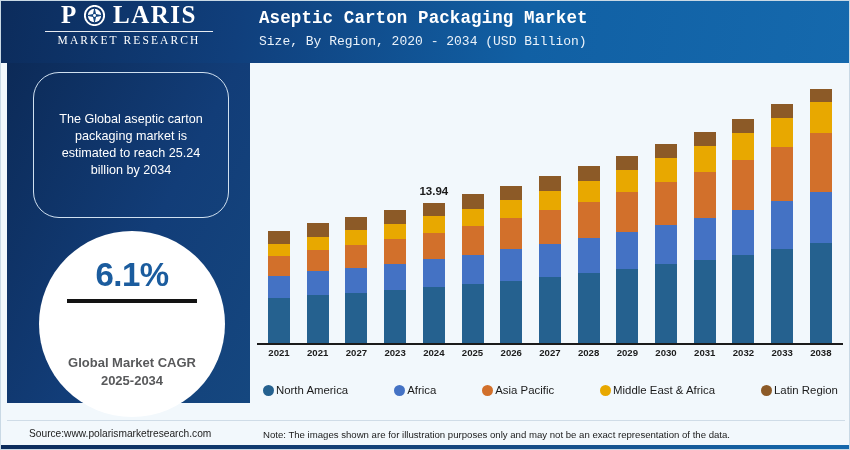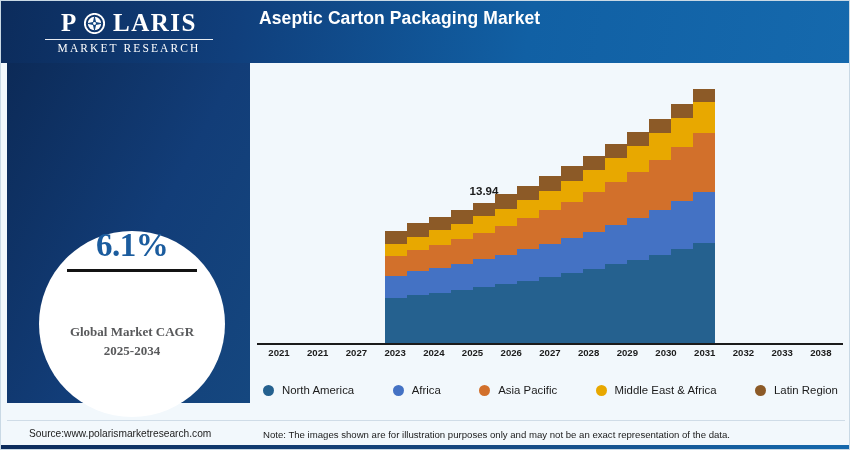--- a/index.html
+++ b/index.html
@@ -15,81 +15,81 @@
     background: #f2f8fc;
     border: 1px solid #c9d9e5;
   }
 
   
   #header {
     position: absolute; left: 0; top: 0; width: 850px; height: 62px;
     background: linear-gradient(100deg, #0c2c5c 0%, #103f7c 28%, #1160a4 62%, #1569ad 100%);
   }
   #logo-wrap {
-    position: absolute; left: 18px; top: 8px; width: 220px; height: 56px;
+    position: absolute; left: 18px; top: 0; width: 220px; height: 56px;
     text-align: center; color: #ffffff;
   }
   #logo-word {
     font-family: "Liberation Serif", serif;
     font-size: 25px; font-weight: bold; letter-spacing: 1.5px;
     line-height: 28px; white-space: nowrap;
   }
   #logo-star {
     display: inline-block; position: relative; width: 21px; height: 21px;
     vertical-align: -3px; margin: 0 0px;
   }
   #logo-rule {
     width: 168px; height: 1px; background: #ffffff; margin: 2px auto 2px auto; opacity: .9;
   }
   #logo-sub {
     font-family: "Liberation Serif", serif;
     font-size: 11.5px; letter-spacing: 2.1px; font-weight: normal;
   }
-  #title-block { position: absolute; left: 258px; top: 7px; color: #ffffff; }
+  #title-block { position: absolute; left: 258px; top: 7px; color: #ffffff; font-family: Liberation Mono, monospace; }
   #chart-title { font-size: 17.5px; font-weight: bold; letter-spacing: .1px; }
   #chart-subtitle { font-size: 13px; margin-top: 6px; color: #eaf2fa; }
 
   
   #left-panel {
     position: absolute; left: 6px; top: 62px; width: 243px; height: 340px;
     background: linear-gradient(118deg, #0c2a57 0%, #123d78 55%, #15477f 100%);
   }
   #callout {
     position: absolute; left: 26px; top: 9px; width: 196px; height: 146px;
     border: 1.6px solid #cfe0f0; border-radius: 26px;
     display: flex; align-items: center; justify-content: center;
   }
   #callout-text {
     color: #ffffff; font-size: 12.6px; line-height: 17px; text-align: center;
     padding: 0 12px;
   }
   #cagr-circle {
     position: absolute; left: 32px; top: 168px; width: 186px; height: 186px;
     border-radius: 50%; background: #ffffff;
-    display: flex; flex-direction: column; align-items: center; justify-content: flex-start; font-family: Liberation Serif, serif;
+    display: flex; flex-direction: column; align-items: center; justify-content: center;
   }
   #cagr-value {
     font-size: 33px; font-weight: bold; color: #1b5c9e; letter-spacing: -.5px;
     margin-top: -4px;
   }
   #cagr-rule { width: 130px; height: 3.2px; background: #131313; margin: 5px 0 8px 0; }
   #cagr-label-1 { font-size: 13px; font-weight: bold; color: #58595b; margin-top: 44px; }
   #cagr-label-2 { font-size: 13px; font-weight: bold; color: #58595b; margin-top: 3px; }
 
   
   #chart-panel {
     position: absolute; left: 252px; top: 62px; width: 592px; height: 358px;
     background: #f2f8fc;
   }
   #plot {
     position: absolute; left: 8px; top: 8px; width: 578px; height: 272px;
   }
   #bars {
     position: absolute; left: 0; bottom: 0; width: 578px; height: 272px;
-    display: flex; align-items: flex-end; justify-content: center;
+    display: flex; align-items: flex-end; justify-content: space-between;
     padding: 0 7px;
   }
   .bar-col {
     position: relative; width: 22px; height: 100%;
     display: flex; flex-direction: column; justify-content: flex-end;
   }
   .seg { width: 100%; }
   .bar-label {
     position: absolute; left: 50%; transform: translateX(-50%);
     font-size: 11.5px; font-weight: bold; color: #1b1b1b; white-space: nowrap;
@@ -101,21 +101,21 @@
     position: absolute; left: 8px; top: 284px; width: 578px; height: 20px;
     display: flex; justify-content: space-between; padding: 0 7px;
   }
   .x-label {
     width: 22px; text-align: center; font-size: 9.6px; font-weight: bold; color: #1b1b1b;
   }
   #legend {
     position: absolute; left: 10px; top: 315px; width: 575px; height: 24px;
     display: flex; align-items: center; justify-content: space-between;
   }
-  .legend-item { display: flex; align-items: center; gap: 8px; }
+  .legend-item { display: flex; align-items: center; gap: 2px; }
   .legend-dot { width: 11px; height: 11px; border-radius: 50%; flex: none; }
   .legend-text { font-size: 11.4px; color: #1b1b1b; white-space: nowrap; }
 
   
   #footer-rule {
     position: absolute; left: 6px; top: 419px; width: 838px; height: 1px; background: #cfdce7;
   }
   #source {
     position: absolute; left: 28px; top: 427px;
     font-size: 10.2px; color: #1b1b1b;
@@ -148,24 +148,28 @@
           </svg>
         </span>
         <span>LARIS</span>
       </div>
       <div id="logo-rule"></div>
       <div id="logo-sub">MARKET RESEARCH</div>
     </div>
 
     <div id="title-block">
       <div id="chart-title">Aseptic Carton Packaging Market</div>
+      <div id="chart-subtitle">Size, By Region, 2020 - 2034 (USD Billion)</div>
     </div>
   </div>
 
   <div id="left-panel">
+    <div id="callout">
+      <div id="callout-text">The Global aseptic carton packaging market is estimated to reach 25.24 billion by 2034</div>
+    </div>
     <div id="cagr-circle">
       <div id="cagr-value">6.1%</div>
       <div id="cagr-rule"></div>
       <div id="cagr-label-1">Global Market CAGR</div>
       <div id="cagr-label-2">2025-2034</div>
     </div>
   </div>
 
   <div id="chart-panel">
     <div id="plot">

